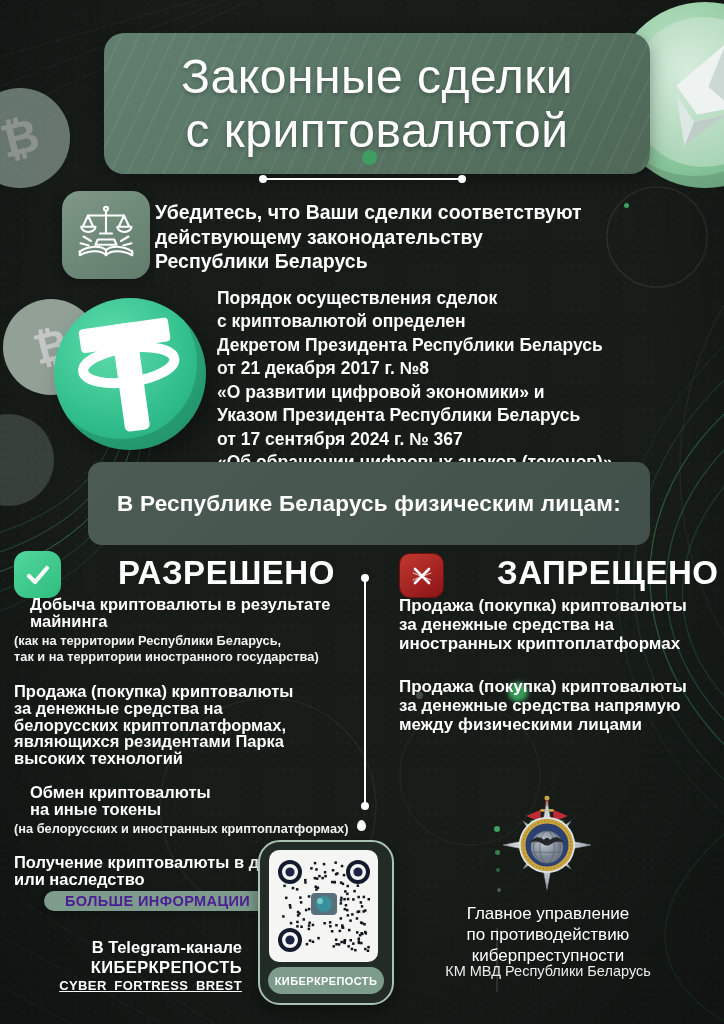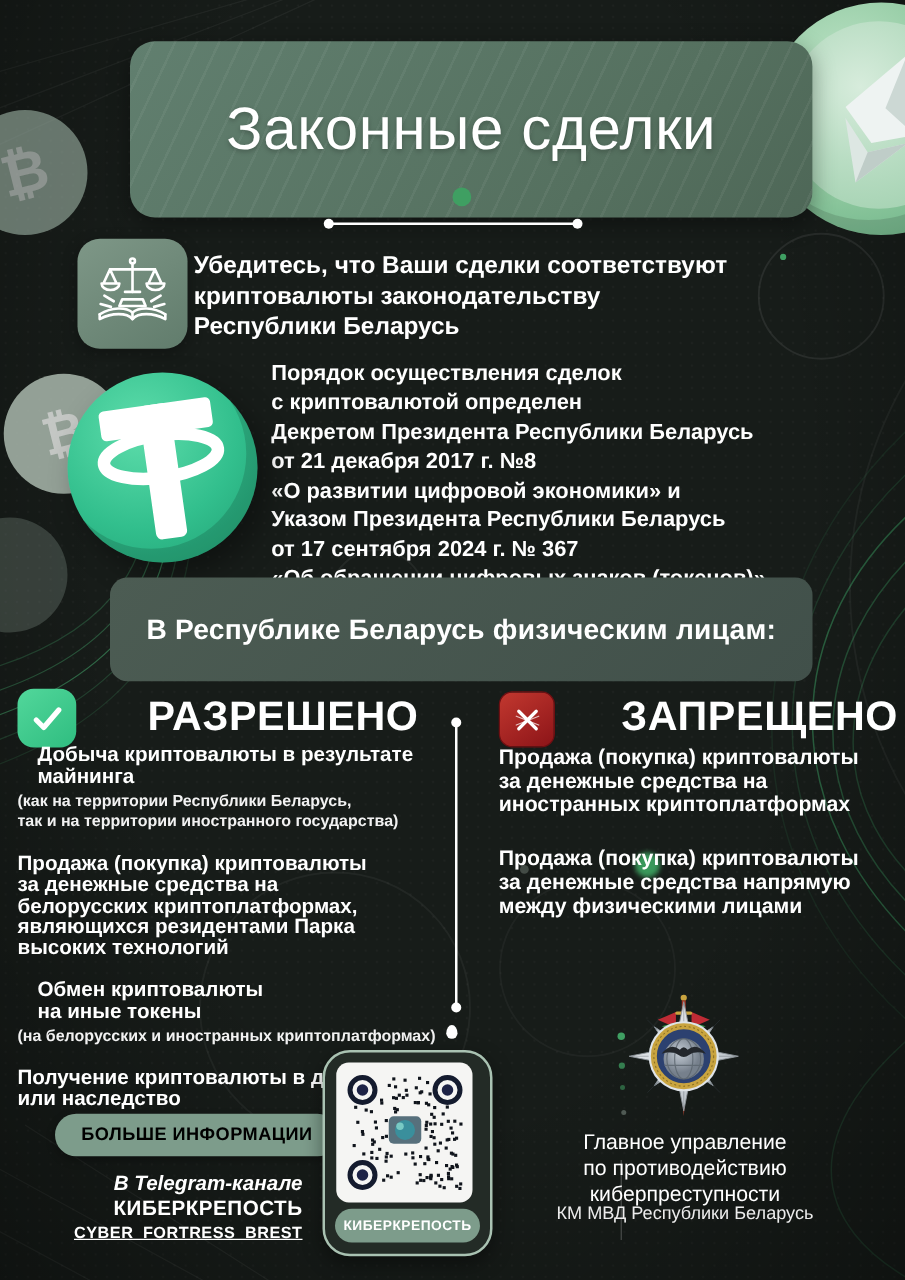--- a/index.html
+++ b/index.html
@@ -85,25 +85,25 @@
   .a-note{font-size:12.8px;font-weight:700;line-height:1.3;white-space:pre-line;margin:0 0 17px 0;color:#f2f2f2;}
 
   .divider{position:absolute;left:364px;top:578px;width:2px;height:228px;background:#fff;z-index:2;}
   .divider::before,.divider::after{content:"";position:absolute;left:-3px;width:8px;height:8px;border-radius:50%;background:#fff;}
   .divider::before{top:-4px}.divider::after{bottom:-4px}
 
   .forbidden-list{position:absolute;left:399px;top:596px;width:322px;z-index:2;}
   .f-text{font-size:17px;font-weight:800;line-height:1.13;white-space:pre-line;margin:0 0 23px 0;}
 
   
-  .info-pill{position:absolute;left:44px;top:891px;height:34px;padding:0 21px;border-radius:17px;z-index:2;
+  .info-pill{position:absolute;left:44px;top:891px;height:20px;padding:0 21px;border-radius:17px;z-index:2;
     background:#7d9c8b;display:flex;align-items:center;font-size:14.5px;font-weight:800;letter-spacing:.4px;
-    color:#000000;box-shadow:0 3px 8px rgba(0,0,0,.3);cursor:pointer;}
+    color:#4c1d95;box-shadow:0 3px 8px rgba(0,0,0,.3);cursor:pointer;}
   .tg-block{position:absolute;left:0px;top:937px;width:242px;text-align:right;z-index:2;line-height:1.24;}
-  .tg-line1{font-size:16.5px;font-weight:700;font-style:italic;}
+  .tg-line1{font-size:16.5px;font-weight:700;}
   .tg-line2{font-size:16.5px;font-weight:800;letter-spacing:.4px;}
   .tg-line3{font-size:13px;font-weight:800;letter-spacing:.4px;text-decoration:underline;cursor:pointer;}
 
   
   .qr-frame{position:absolute;left:258px;top:840px;width:132px;height:161px;border-radius:22px;z-index:2;
     background:#232b26;border:2.5px solid #a9c2b2;box-shadow:0 6px 16px rgba(0,0,0,.4);}
   .qr-white{position:absolute;left:9px;top:8px;width:109px;height:112px;border-radius:10px;background:#f5f5f3;
     display:flex;align-items:center;justify-content:center;}
   .qr-pill{position:absolute;left:8px;right:8px;bottom:9px;height:27px;border-radius:14px;background:#7d9c8b;
     display:flex;align-items:center;justify-content:center;font-size:11px;font-weight:800;letter-spacing:.4px;color:#fff;}
@@ -187,40 +187,41 @@
         <polygon points="93,38 123,95 93,114 63,95" fill="#eef3f2"></polygon>
         <polygon points="93,38 123,95 93,84" fill="#ccd8d4"></polygon>
         <polygon points="93,122 120,103 93,148 66,103" fill="#dde7e3"></polygon>
         <polygon points="93,122 120,103 93,148" fill="#bfcdc8"></polygon>
       </g>
     </svg>
   </div>
 
   <div class="title-plate">
     <div class="title-line">Законные сделки</div>
+    <div class="title-line">с криптовалютой</div>
   </div>
   <div class="green-dot"></div>
   <div class="hline"></div>
 
   <div class="scales-plate">
     <svg width="66" height="66" viewBox="0 0 88 88" fill="none" stroke="#fff" stroke-width="2.8" stroke-linecap="round" stroke-linejoin="round">
       <circle cx="44" cy="9" r="2.6"></circle>
       <path d="M44,12 V42"></path>
       <path d="M20,18 H68"></path>
       <path d="M20,18 L13,33 M20,18 L27,33 M11,33 H30 M11,33 A9.5,7 0 0 0 30,33"></path>
       <path d="M68,18 L61,33 M68,18 L75,33 M59,33 H78 M59,33 A9.5,7 0 0 0 78,33"></path>
       <path d="M36,42 H52 M33,50 H55 L58,57 H30 Z"></path>
       <path d="M14,46 L24,52 M74,46 L64,52 M10,55 L21,58 M78,55 L67,58"></path>
       <path d="M9,66 C22,58 37,58 44,64 C51,58 66,58 79,66"></path>
       <path d="M9,66 L9,71 C22,64 38,64 44,71 C50,64 66,64 79,71 L79,66"></path>
       <path d="M44,64 V71"></path>
     </svg>
   </div>
   <div class="assurance-text">Убедитесь, что Ваши сделки соответствуют
-криптовалюты законодательству
+действующему законодательству
 Республики Беларусь</div>
 
   <div class="legal-text">Порядок осуществления сделок
 с криптовалютой определен
 Декретом Президента Республики Беларусь
 от 21 декабря 2017 г. №8
 «О развитии цифровой экономики» и
 Указом Президента Республики Беларусь
 от 17 сентября 2024 г. № 367
 «Об обращении цифровых знаков (токенов)»</div>

